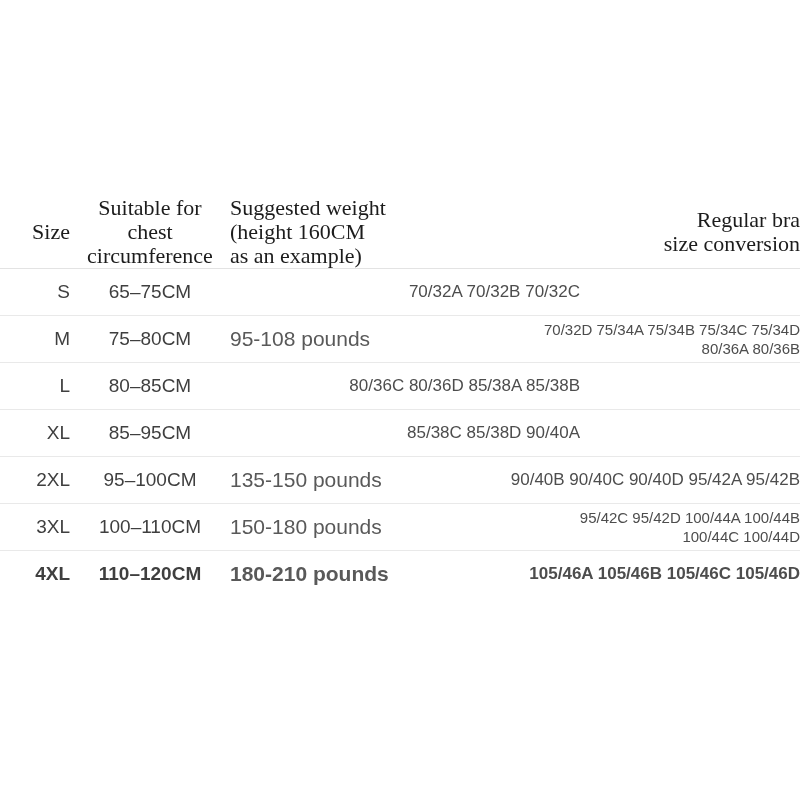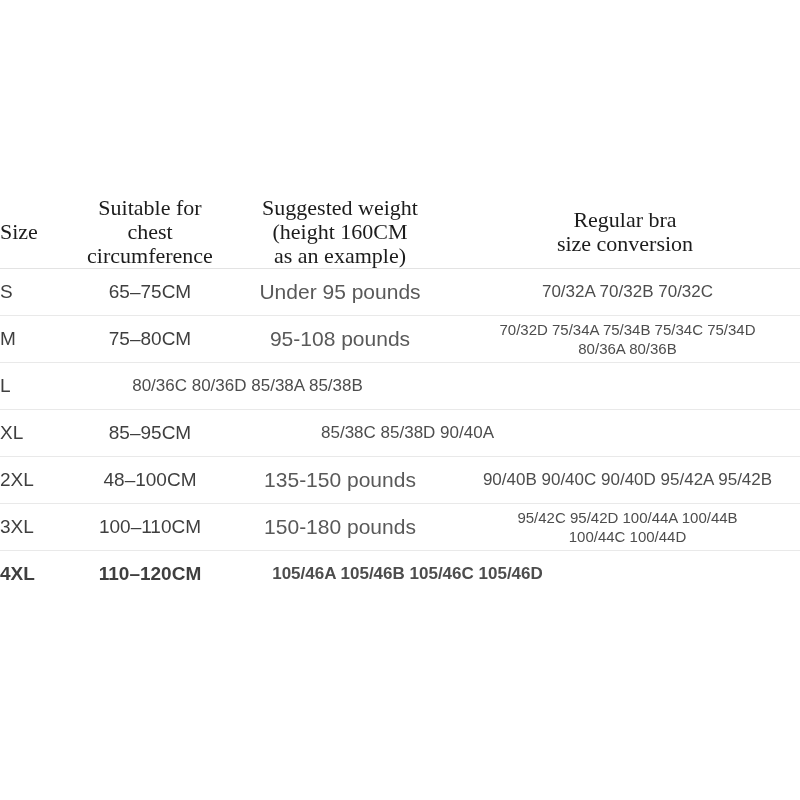--- a/index.html
+++ b/index.html
@@ -30,32 +30,32 @@
     display: flex;
     align-items: center;
     height: 46px;
     border-bottom: 1px solid #e9e9e9;
   }
   .row:last-child {
     border-bottom: none;
     font-weight: bold;
   }
   .col { box-sizing: border-box; }
-  .col-size   { width: 70px;  text-align: left; }
+  .col-size   { width: 70px;  text-align: right; }
   .col-chest  { width: 160px; text-align: center; }
-  .col-weight { width: 220px; text-align: center; }
-  .col-bra    { width: 350px; text-align: center; padding-left: 5px; }
+  .col-weight { width: 220px; text-align: left; }
+  .col-bra    { width: 350px; text-align: right; padding-left: 5px; }
   .hcell {
     font-family: Liberation Serif, serif;
     font-size: 22px;
     line-height: 24px;
     color: #1c1c1c;
     white-space: pre-line;
   }
-  .hrow .col-bra { text-align: center; padding-left: 0; }
+  .hrow .col-bra { text-align: right; padding-left: 0; }
   .cell-size, .cell-chest {
     font-size: 19px;
     color: #3f3f3f;
   }
   .cell-weight {
     font-size: 21px;
     color: #595959;
   }
   .cell-bra {
     font-size: 17px;
@@ -80,57 +80,58 @@
     <div class="col col-weight hcell">Suggested weight
 (height 160CM
 as an example)</div>
     <div class="col col-bra hcell">Regular bra
 size conversion</div>
   </div>
 
   <div class="row">
     <div class="col col-size cell-size">S</div>
     <div class="col col-chest cell-chest">65–75CM</div>
-    <div class="col col-weight cell-weight">Under 95 pounds</div>
     <div class="col col-bra cell-bra">70/32A 70/32B 70/32C</div>
   </div>
 
   <div class="row">
     <div class="col col-size cell-size">M</div>
     <div class="col col-chest cell-chest">75–80CM</div>
     <div class="col col-weight cell-weight">95-108 pounds</div>
     <div class="col col-bra cell-bra two-line">70/32D 75/34A 75/34B 75/34C 75/34D
 80/36A 80/36B</div>
   </div>
 
   <div class="row">
     <div class="col col-size cell-size">L</div>
+    <div class="col col-chest cell-chest">80–85CM</div>
     <div class="col col-bra cell-bra">80/36C 80/36D 85/38A 85/38B</div>
   </div>
 
   <div class="row">
     <div class="col col-size cell-size">XL</div>
     <div class="col col-chest cell-chest">85–95CM</div>
     <div class="col col-bra cell-bra">85/38C 85/38D 90/40A</div>
   </div>
 
   <div class="row">
     <div class="col col-size cell-size">2XL</div>
-    <div class="col col-chest cell-chest">48–100CM</div>
+    <div class="col col-chest cell-chest">95–100CM</div>
     <div class="col col-weight cell-weight">135-150 pounds</div>
     <div class="col col-bra cell-bra">90/40B 90/40C 90/40D 95/42A 95/42B</div>
   </div>
 
   <div class="row">
     <div class="col col-size cell-size">3XL</div>
     <div class="col col-chest cell-chest">100–110CM</div>
     <div class="col col-weight cell-weight">150-180 pounds</div>
     <div class="col col-bra cell-bra two-line">95/42C 95/42D 100/44A 100/44B
 100/44C 100/44D</div>
   </div>
 
   <div class="row">
     <div class="col col-size cell-size">4XL</div>
     <div class="col col-chest cell-chest">110–120CM</div>
+    <div class="col col-weight cell-weight">180-210 pounds</div>
     <div class="col col-bra cell-bra">105/46A 105/46B 105/46C 105/46D</div>
   </div>
 
 </div>
 
 </body></html>

